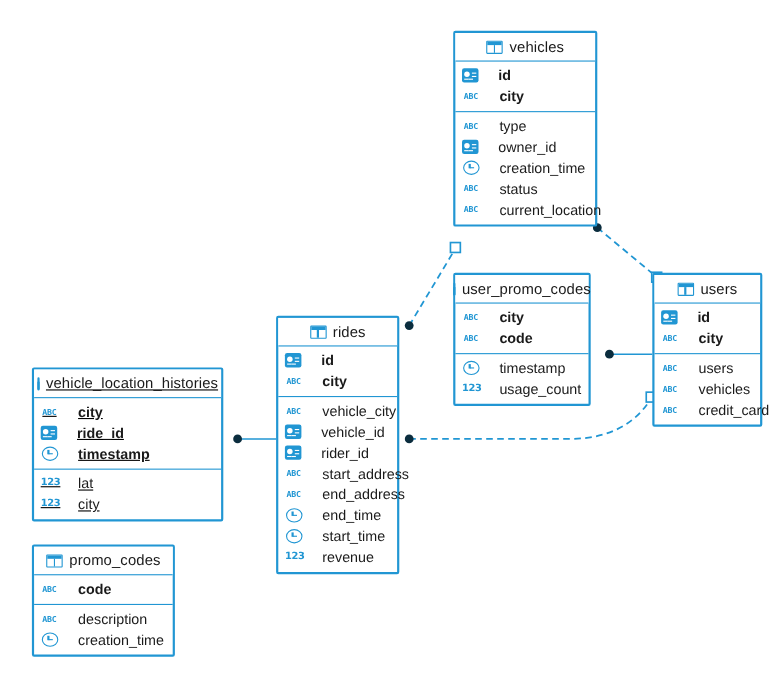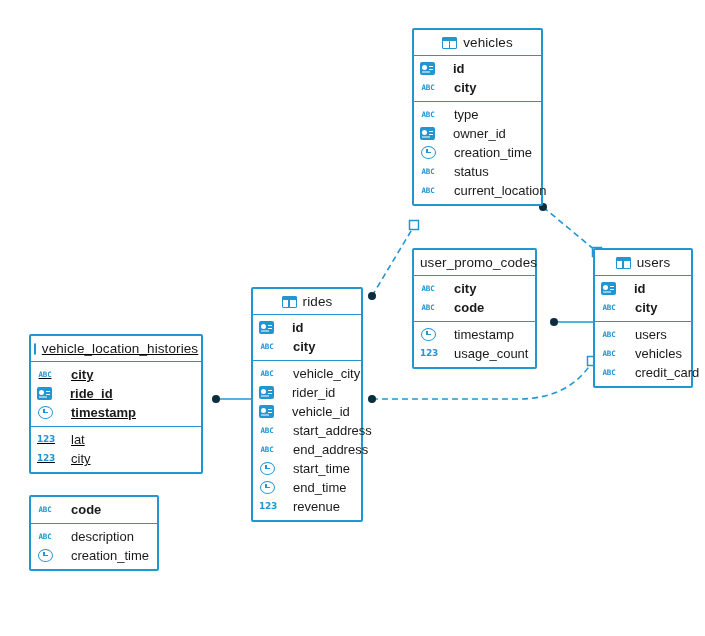--- a/index.html
+++ b/index.html
@@ -355,41 +355,41 @@
             <span class="field-name">city</span>
           </div>
         </div>
         <div class="field-group">
           <div class="field-row">
             <span class="ticon icon-abc">ABC</span>
             <span class="field-name">vehicle_city</span>
           </div>
           <div class="field-row">
             <span class="ticon icon-key"></span>
+            <span class="field-name">vehicle_id</span>
+          </div>
+          <div class="field-row">
+            <span class="ticon icon-key"></span>
             <span class="field-name">rider_id</span>
           </div>
           <div class="field-row">
-            <span class="ticon icon-key"></span>
-            <span class="field-name">vehicle_id</span>
-          </div>
-          <div class="field-row">
             <span class="ticon icon-abc">ABC</span>
             <span class="field-name">start_address</span>
           </div>
           <div class="field-row">
             <span class="ticon icon-abc">ABC</span>
             <span class="field-name">end_address</span>
           </div>
           <div class="field-row">
             <span class="ticon icon-clock"></span>
+            <span class="field-name">end_time</span>
+          </div>
+          <div class="field-row">
+            <span class="ticon icon-clock"></span>
             <span class="field-name">start_time</span>
-          </div>
-          <div class="field-row">
-            <span class="ticon icon-clock"></span>
-            <span class="field-name">end_time</span>
           </div>
           <div class="field-row">
             <span class="ticon icon-123">123</span>
             <span class="field-name">revenue</span>
           </div>
         </div>
       </div>
       <div class="table-box" style="left: 29px; top: 334px; width: 174px; text-decoration: underline;">
         <div class="tbl-header">
           <span class="icon-table"></span>
@@ -414,20 +414,24 @@
             <span class="ticon icon-123">123</span>
             <span class="field-name">lat</span>
           </div>
           <div class="field-row">
             <span class="ticon icon-123">123</span>
             <span class="field-name">city</span>
           </div>
         </div>
       </div>
       <div class="table-box" style="left: 29px; top: 495px; width: 130px;">
+        <div class="tbl-header">
+          <span class="icon-table"></span>
+          <span class="tbl-title">promo_codes</span>
+        </div>
         <div class="field-group pk">
           <div class="field-row bold">
             <span class="ticon icon-abc">ABC</span>
             <span class="field-name">code</span>
           </div>
         </div>
         <div class="field-group">
           <div class="field-row">
             <span class="ticon icon-abc">ABC</span>
             <span class="field-name">description</span>

